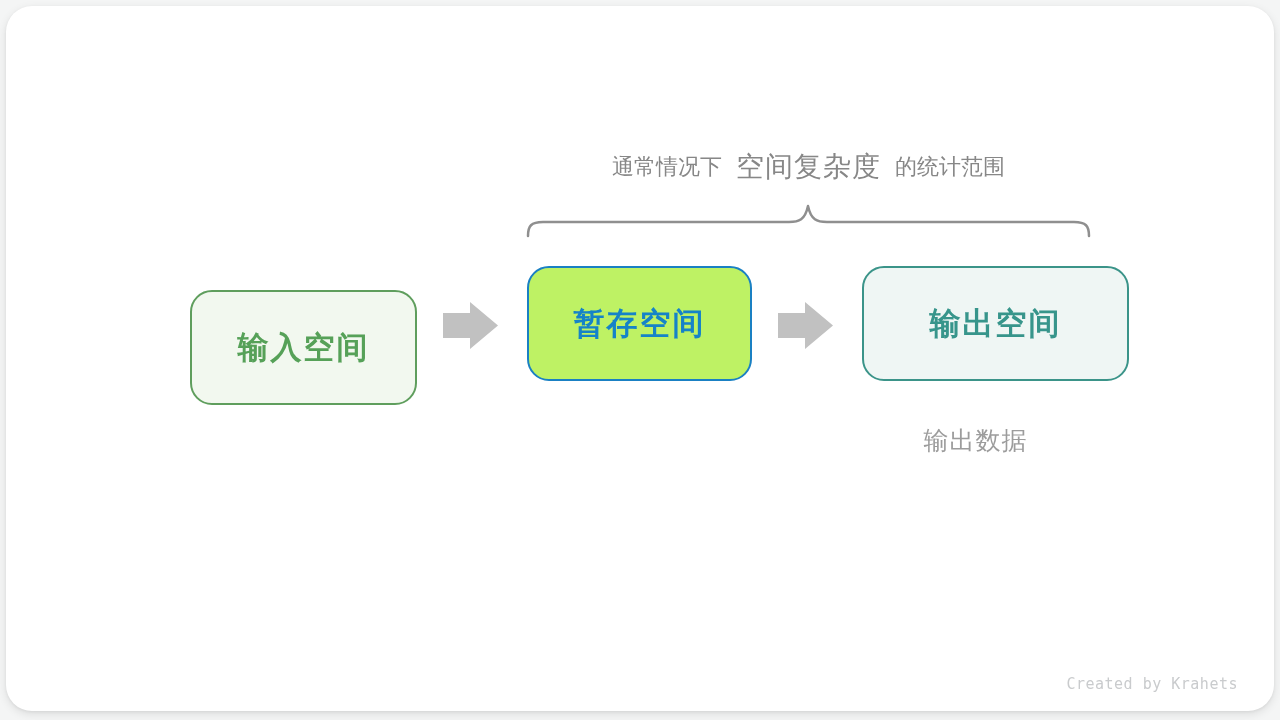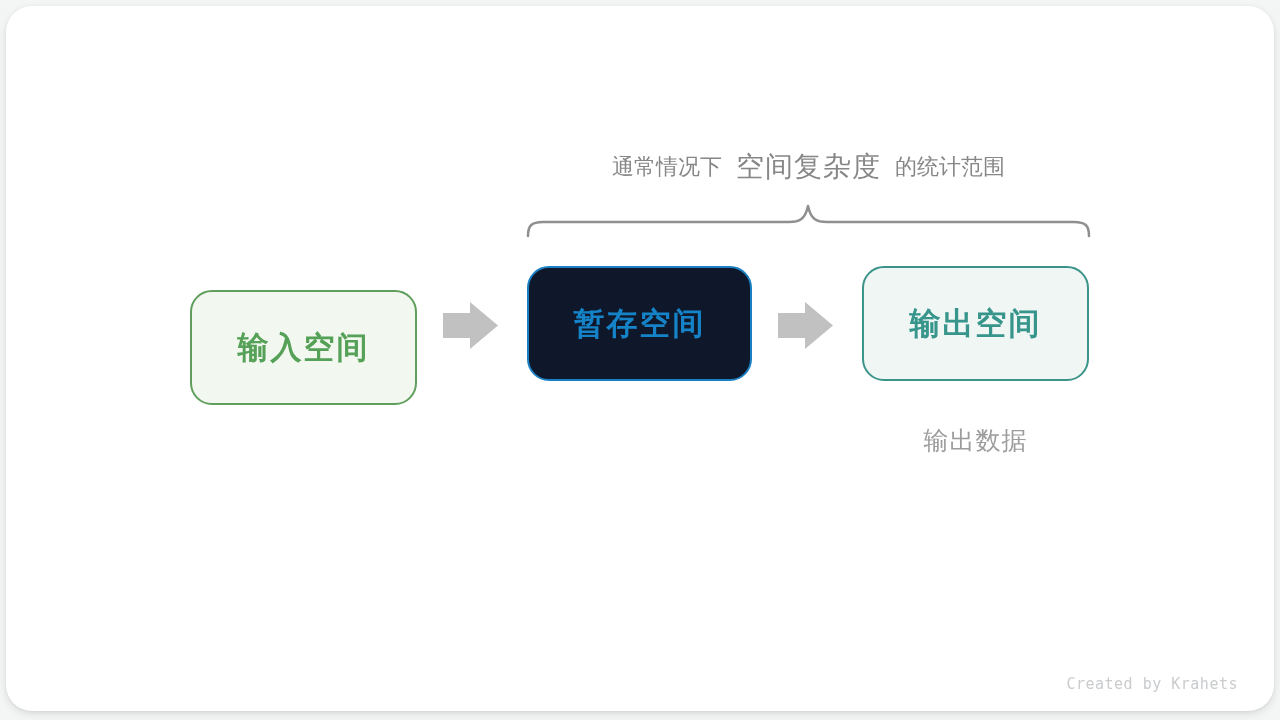--- a/index.html
+++ b/index.html
@@ -44,21 +44,21 @@
     top: 266px; height: 115px;
     border-width: 2.5px; border-style: solid;
     border-radius: 22px;
     display: flex; align-items: center; justify-content: center;
   }
   .node .node-label {
     font-size: 31px; font-weight: 700; letter-spacing: 2px;
   }
   .node-1 { left: 190px; width: 227px; }
   .node-2 { left: 527px; width: 225px; }
-  .node-3 { left: 862px; width: 227px; }
+  .node-3 { left: 862px; width: 267px; }
   .arrow-svg {
     position: absolute; top: 301px; width: 55px; height: 49px;
   }
   .arrow-1 { left: 443px; }
   .arrow-2 { left: 778px; }
   .note {
     position: absolute;
     top: 416px;
     text-align: center;
     font-size: 25px;
@@ -94,21 +94,21 @@
   </svg>
 
   <div class="node node-1" style="border-color: rgb(95, 158, 93); background: rgb(242, 248, 239); margin-top: 24px;">
     <span class="node-label" style="color: rgb(86, 161, 88);">输入空间</span>
   </div>
 
   <svg class="arrow-svg arrow-1" viewBox="0 0 55 49" xmlns="http://www.w3.org/2000/svg">
     <polygon points="0,12 27,12 27,1 55,24.5 27,48 27,37 0,37" style="fill: rgb(193, 193, 193);"></polygon>
   </svg>
 
-  <div class="node node-2" style="border-color: rgb(26, 128, 195); background: #0f172a;">
+  <div class="node node-2" style="border-color: rgb(26, 128, 195); background: #bef264;">
     <span class="node-label" style="color: rgb(21, 131, 200);">暂存空间</span>
   </div>
 
   <svg class="arrow-svg arrow-2" viewBox="0 0 55 49" xmlns="http://www.w3.org/2000/svg">
     <polygon points="0,12 27,12 27,1 55,24.5 27,48 27,37 0,37" style="fill: rgb(193, 193, 193);"></polygon>
   </svg>
 
   <div class="node node-3" style="border-color: rgb(59, 148, 137); background: rgb(239, 246, 244);">
     <span class="node-label" style="color: rgb(55, 149, 139);">输出空间</span>
   </div>

